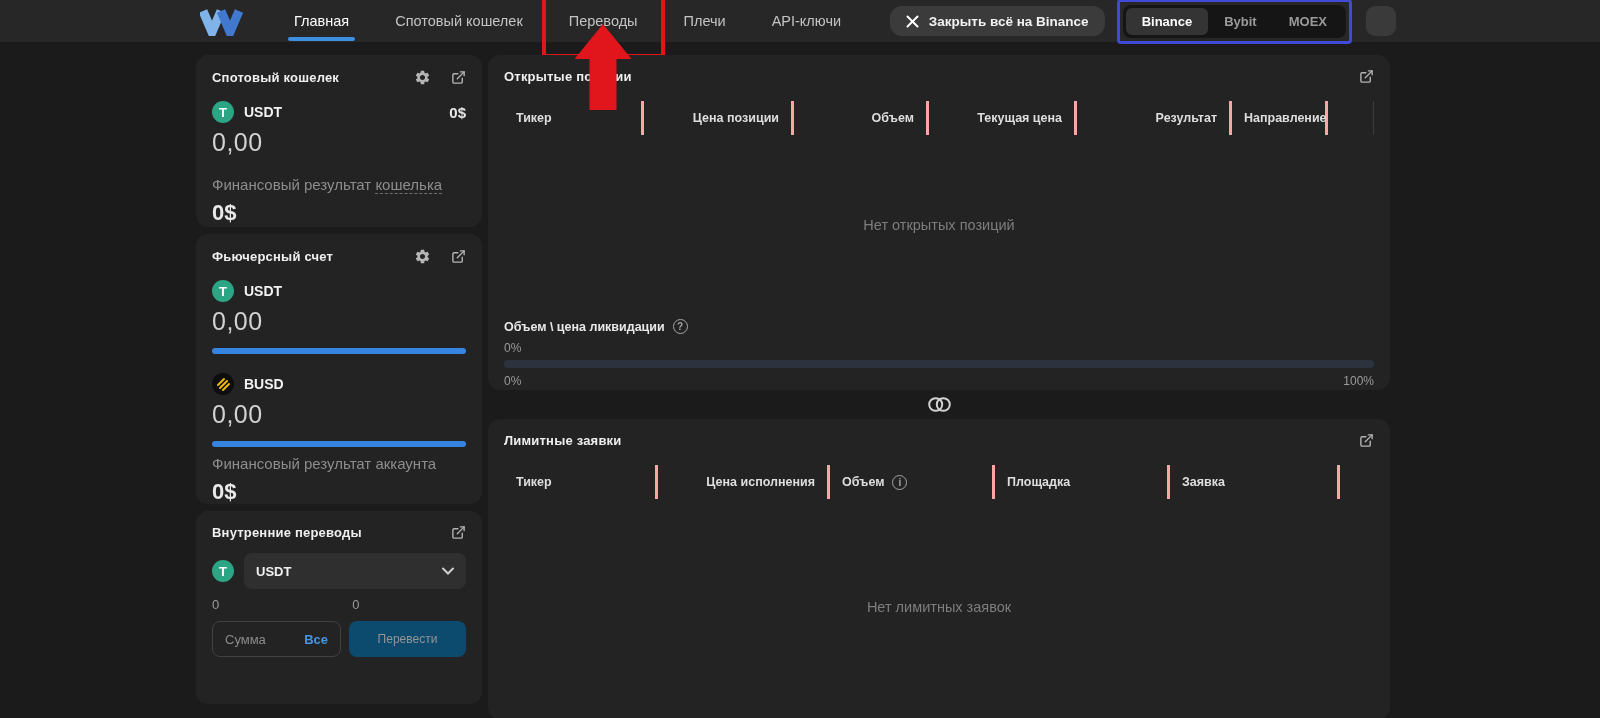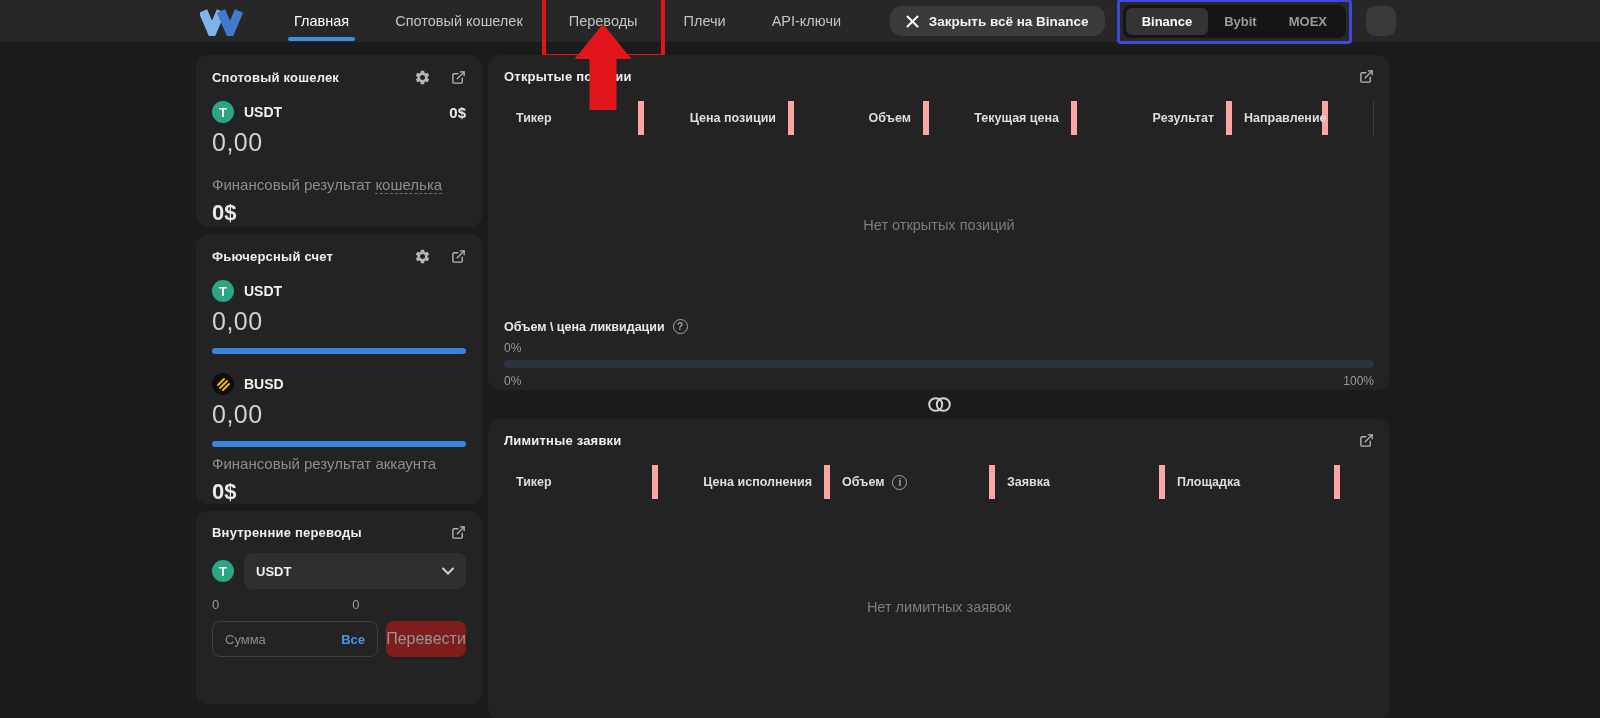--- a/index.html
+++ b/index.html
@@ -68,28 +68,28 @@
   .arrow-mid { flex:1; display:flex; justify-content:center; }
   .avail-row { display:flex; margin-top:8px; color:#9a9a9a; font-size:13px; }
   .avail-row .a2 { margin-left:133px; }
   .amount-row { display:flex; gap:8px; margin-top:9px; }
   .amount-input { flex:1; display:flex; align-items:center; border:1px solid #414141;
             border-radius:8px; height:36px; padding:8px 12px; background:transparent; }
   .amount-input input { background:transparent; border:none; outline:none; color:#cfcfcf;
             font-size:13px; width:70px; font-family:inherit; }
   .amount-input input::placeholder { color:#8a8a8a; }
   .all-link { margin-left:auto; color:#4596e6; font-size:13px; font-weight:600; cursor:pointer; }
-  .transfer-btn { width:80px; background:#7f1d1d; color:#959595; border:none; border-radius:8px;
-            font-size:16px; cursor:pointer; font-family:inherit; }
+  .transfer-btn { width:117px; background:#0c4a6e; color:#959595; border:none; border-radius:8px;
+            font-size:12px; cursor:pointer; font-family:inherit; }
 
   
   .main .card { border-radius:12px; }
   .thead { display:flex; margin-top:17px; }
   .th { display:flex; align-items:center; height:34px; padding:0 12px; color:#dedede;
-        font-size:12.5px; font-weight:600; border-right:6px solid #fca5a5; white-space:nowrap; }
+        font-size:12.5px; font-weight:600; border-right:3px solid #fca5a5; white-space:nowrap; }
   .th.right { justify-content:flex-end; }
   .th-fill { flex:1; border-right:1px solid #3c3c3c; height:34px; }
   .empty-state { display:flex; align-items:center; justify-content:center; color:#7d7d7d;
         font-size:14.5px; }
   .liq-title-row { display:flex; align-items:center; gap:8px; margin-top:4px; }
   .liq-title { color:#e8e8e8; font-size:12.5px; font-weight:700; }
   .circle-glyph { width:15px; height:15px; border:1.3px solid #a5a5a5; border-radius:50%;
         color:#a5a5a5; font-size:10px; display:inline-flex; align-items:center;
         justify-content:center; font-weight:600; }
   .pct { color:#9a9a9a; font-size:12px; margin-top:7px; }
@@ -313,20 +313,20 @@
           </button>
         </span>
       </div>
       <div class="thead">
         <div class="th" style="width:154px">Тикер</div>
         <div class="th right" style="width:172px">Цена исполнения</div>
         <div class="th" style="width:165px;gap:8px">
           <span>Объем</span>
           <span class="circle-glyph">i</span>
         </div>
+        <div class="th" style="width:175px">Площадка</div>
         <div class="th" style="width:170px">Заявка</div>
-        <div class="th" style="width:175px">Площадка</div>
         <div class="th-fill" style="border-right:none"></div>
       </div>
       <div class="empty-state" style="margin-top:100px">Нет лимитных заявок</div>
     </section>
   </div>
 </div>
 
 </body></html>

